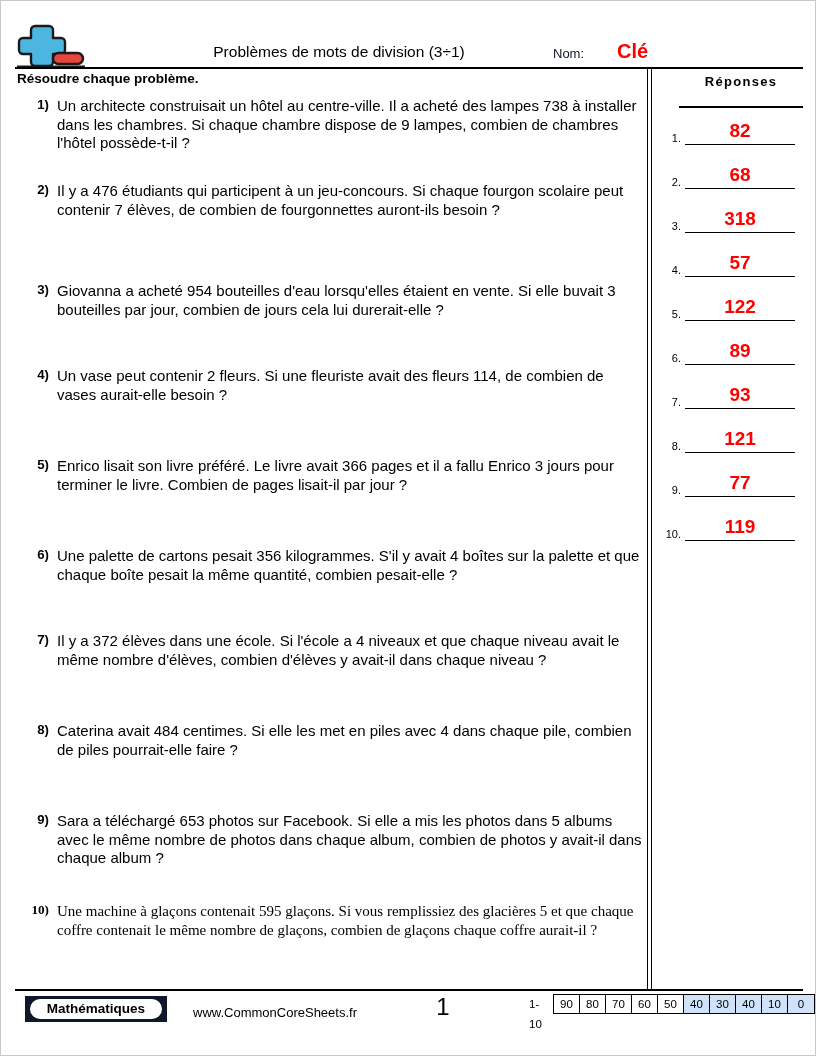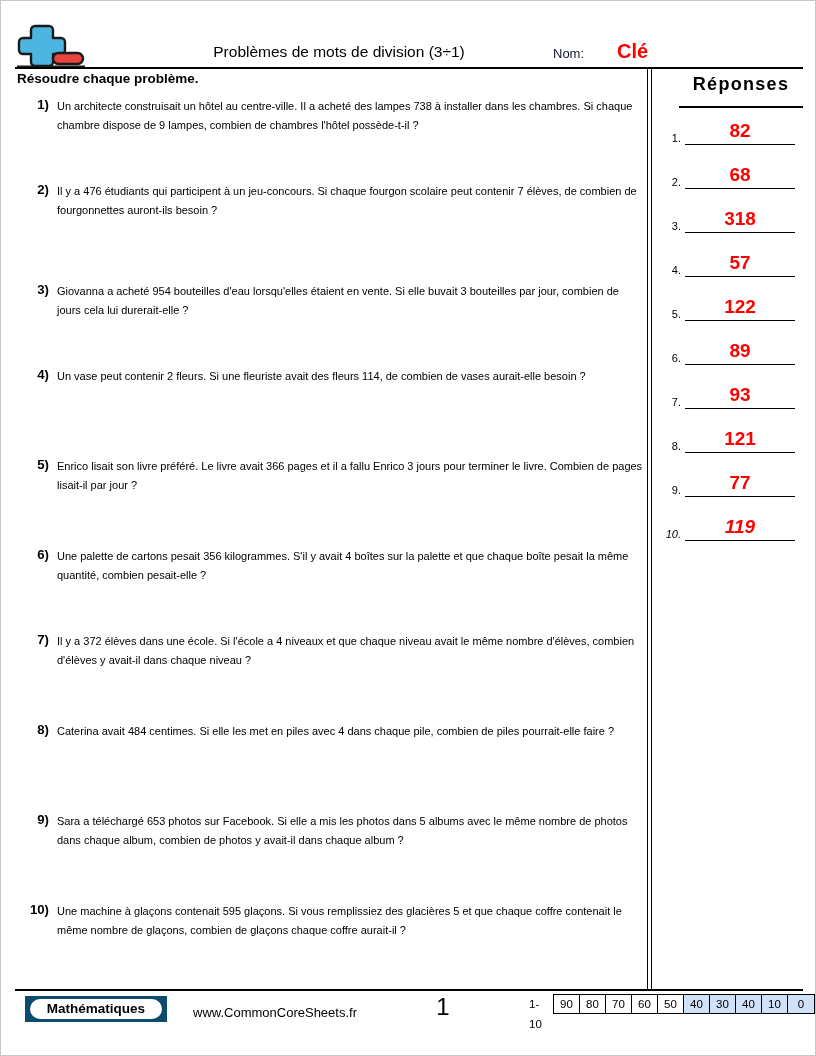--- a/index.html
+++ b/index.html
@@ -116,44 +116,44 @@
     position: absolute;
     left: 0;
     top: 0;
     width: 34px;
     text-align: right;
     font-size: 13.2px;
     font-weight: bold;
     color: #000000;
   }
   .problem .body {
-    font-size: 11px;
+    font-size: 15px;
     line-height: 18.5px;
     color: #000000;
   }
 
   
   #answers {
     position: absolute;
     left: 658px;
     top: 70px;
     width: 144px;
   }
   #answers-title {
     position: absolute;
     left: 20px;
     top: 3px;
     width: 124px;
     text-align: center;
-    font-size: 18px;
+    font-size: 13px;
     font-weight: bold;
     letter-spacing: 1.3px;
     color: #000000;
     border-bottom: 2px solid #000000;
-    padding-bottom: 11px;
+    padding-bottom: 17px;
   }
   .answer-row {
     position: absolute;
     left: 0;
     width: 144px;
     height: 44px;
   }
   .answer-row .aidx {
     position: absolute;
     left: 0px;
@@ -189,21 +189,21 @@
     top: 990px;
     width: 816px;
     height: 66px;
   }
   #brand-badge {
     position: absolute;
     left: 24px;
     top: 5px;
     width: 142px;
     height: 26px;
-    background: #0c4a6e;
+    background: #0f172a;
   }
   #brand-oval {
     position: absolute;
     left: 5px;
     top: 3px;
     width: 132px;
     height: 20px;
     background: #ffffff;
     border-radius: 10px;
     text-align: center;
@@ -326,21 +326,21 @@
         <div class="body">Il y a 372 élèves dans une école. Si l'école a 4 niveaux et que chaque niveau avait le même nombre d'élèves, combien d'élèves y avait-il dans chaque niveau ?</div>
       </div>
       <div class="problem" style="position: absolute; top: 625px; left: 0px;">
         <div class="num">8)</div>
         <div class="body">Caterina avait 484 centimes. Si elle les met en piles avec 4 dans chaque pile, combien de piles pourrait-elle faire ?</div>
       </div>
       <div class="problem" style="position: absolute; top: 715px; left: 0px;">
         <div class="num">9)</div>
         <div class="body">Sara a téléchargé 653 photos sur Facebook. Si elle a mis les photos dans 5 albums avec le même nombre de photos dans chaque album, combien de photos y avait-il dans chaque album ?</div>
       </div>
-      <div class="problem" style="position: absolute; top: 805px; left: 0px;">
+      <div class="problem" style="position: absolute; top: 805px; left: 0px; font-family: Liberation Serif, serif;">
         <div class="num">10)</div>
         <div class="body">Une machine à glaçons contenait 595 glaçons. Si vous remplissiez des glacières 5 et que chaque coffre contenait le même nombre de glaçons, combien de glaçons chaque coffre aurait-il ?</div>
       </div>
     </div>
 
   <div id="answers">
     <div id="answers-title">Réponses</div>
   <div class="answer-row" style="top: 30px;">
         <div class="aidx">1.</div>
         <div class="aval">82</div>
@@ -379,21 +379,21 @@
       <div class="answer-row" style="top: 338px;">
         <div class="aidx">8.</div>
         <div class="aval">121</div>
         <div class="aline"></div>
       </div>
       <div class="answer-row" style="top: 382px;">
         <div class="aidx">9.</div>
         <div class="aval">77</div>
         <div class="aline"></div>
       </div>
-      <div class="answer-row" style="top: 426px; font-style: italic;">
+      <div class="answer-row" style="top: 426px;">
         <div class="aidx">10.</div>
         <div class="aval">119</div>
         <div class="aline"></div>
       </div>
     </div>
 
   <div class="hrule" id="rule-footer"></div>
 
   <div id="footer">
     <div id="brand-badge">

